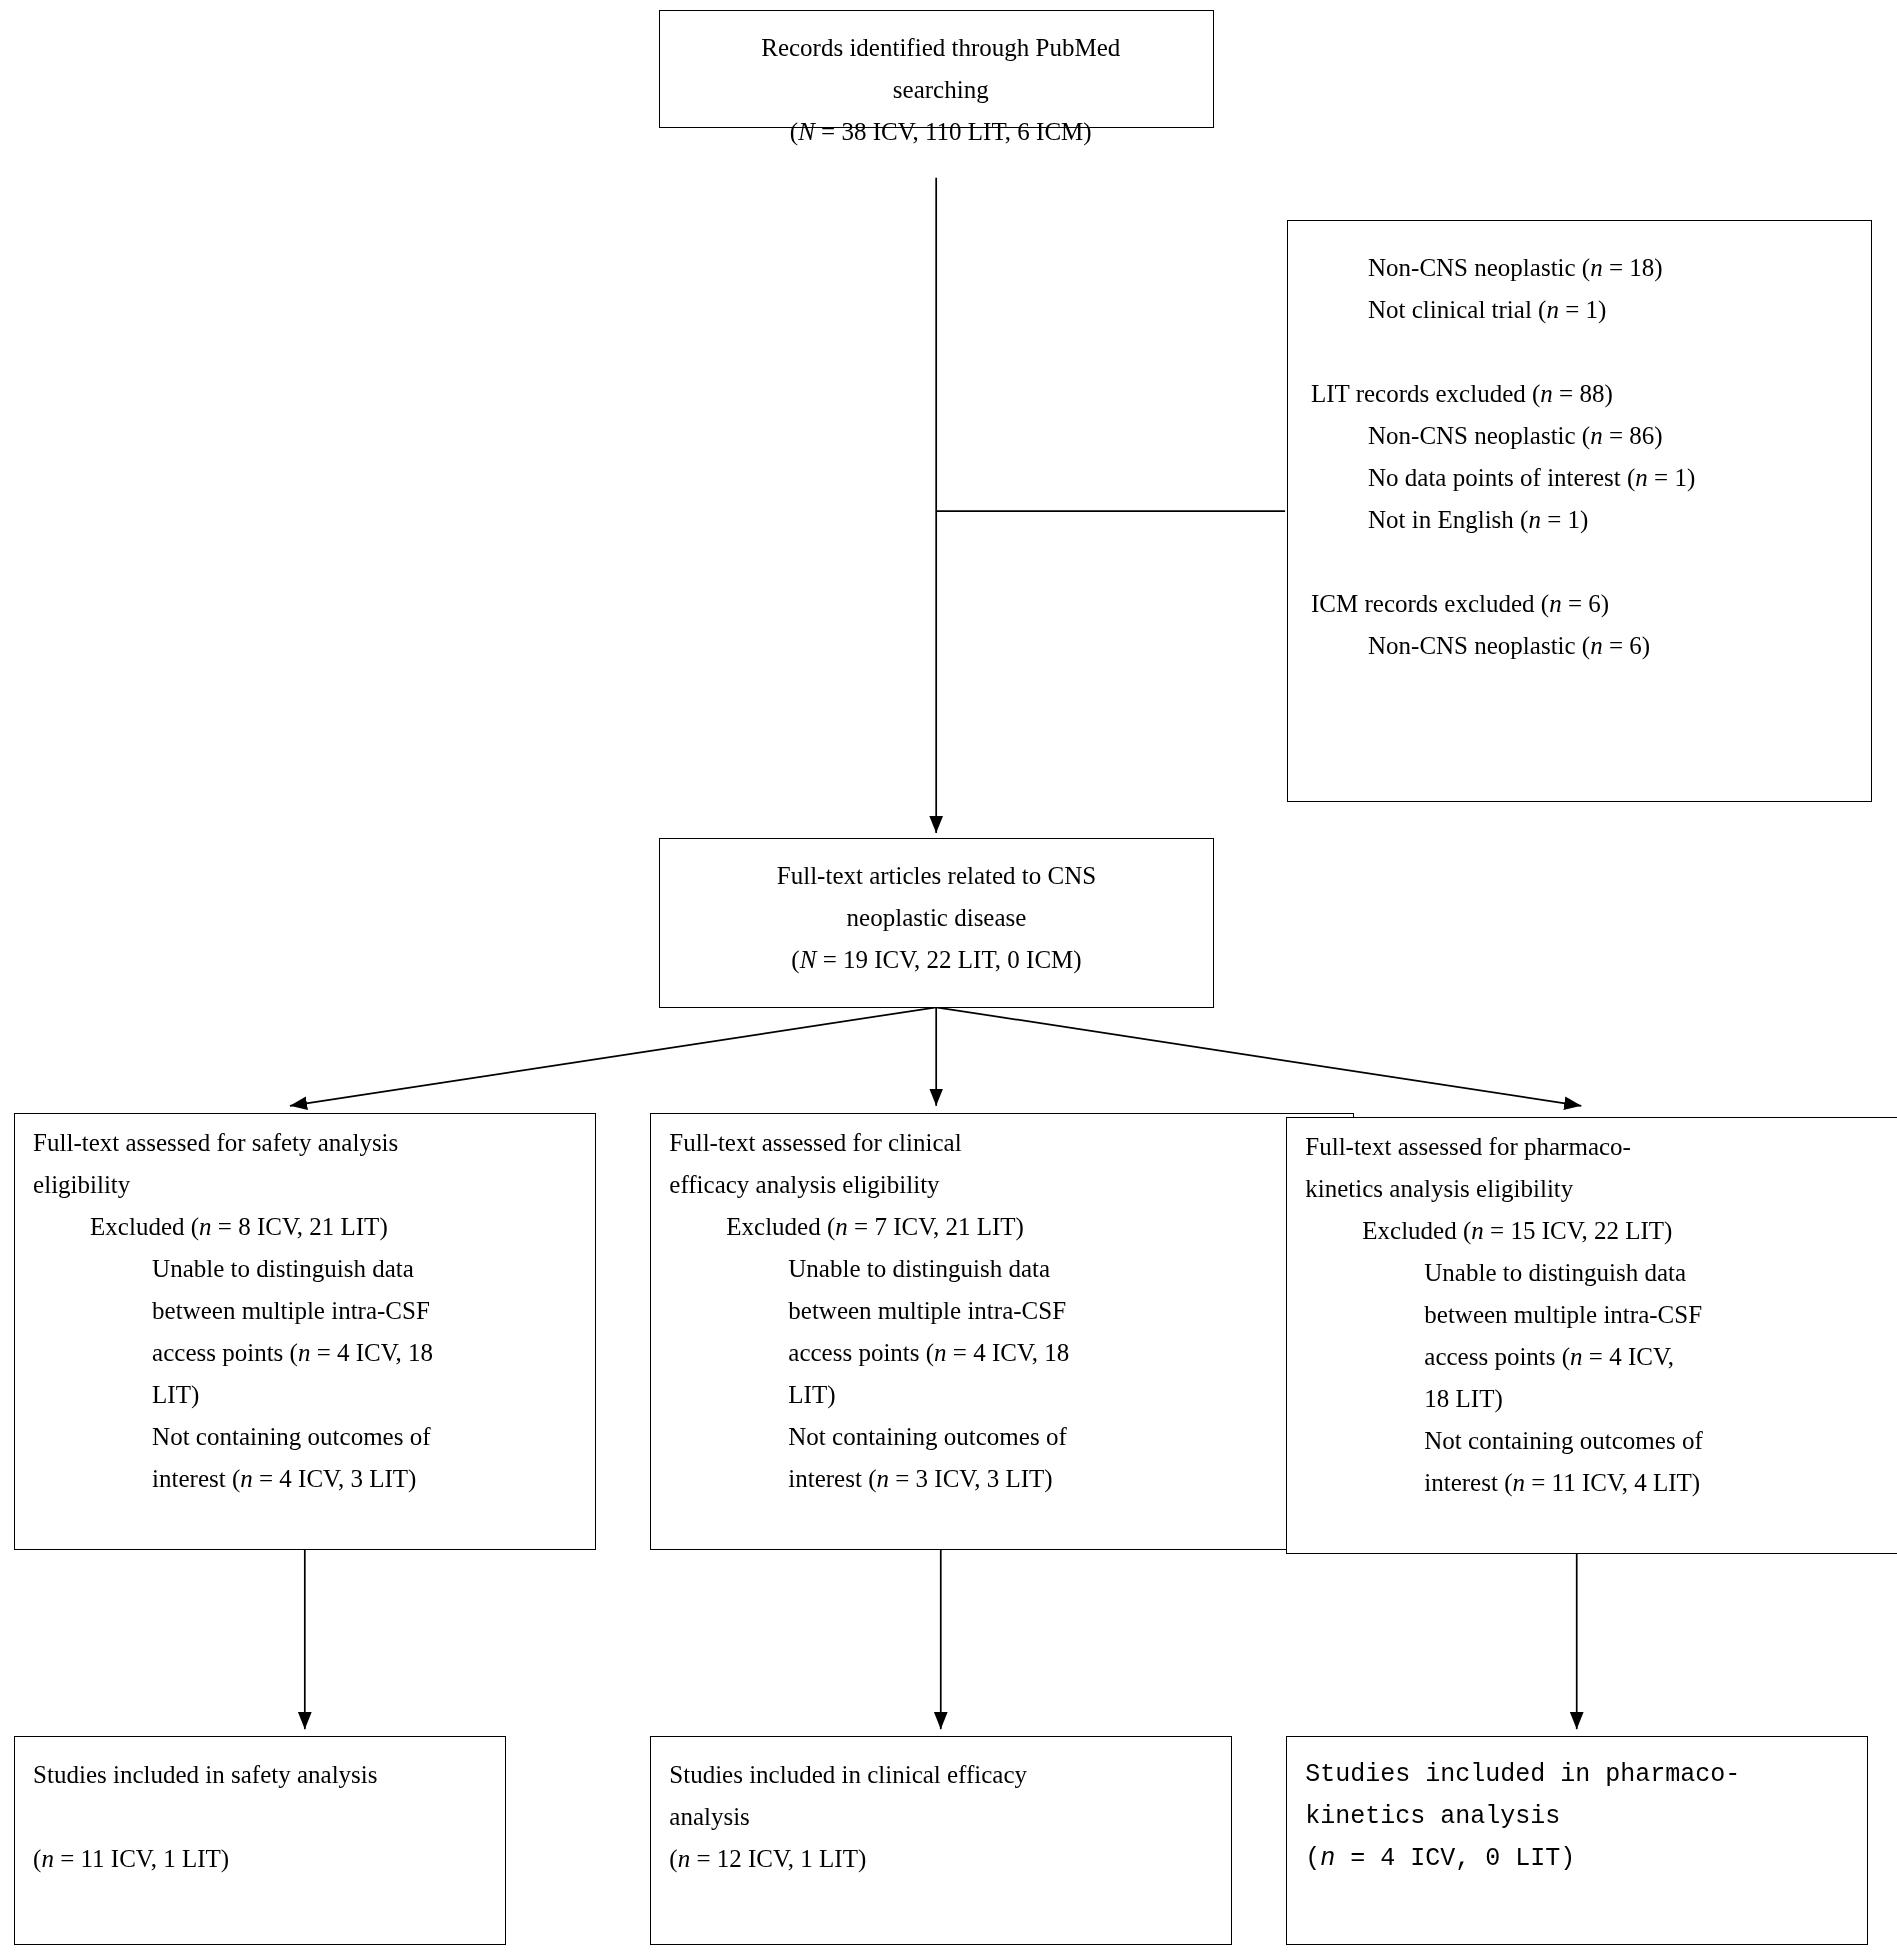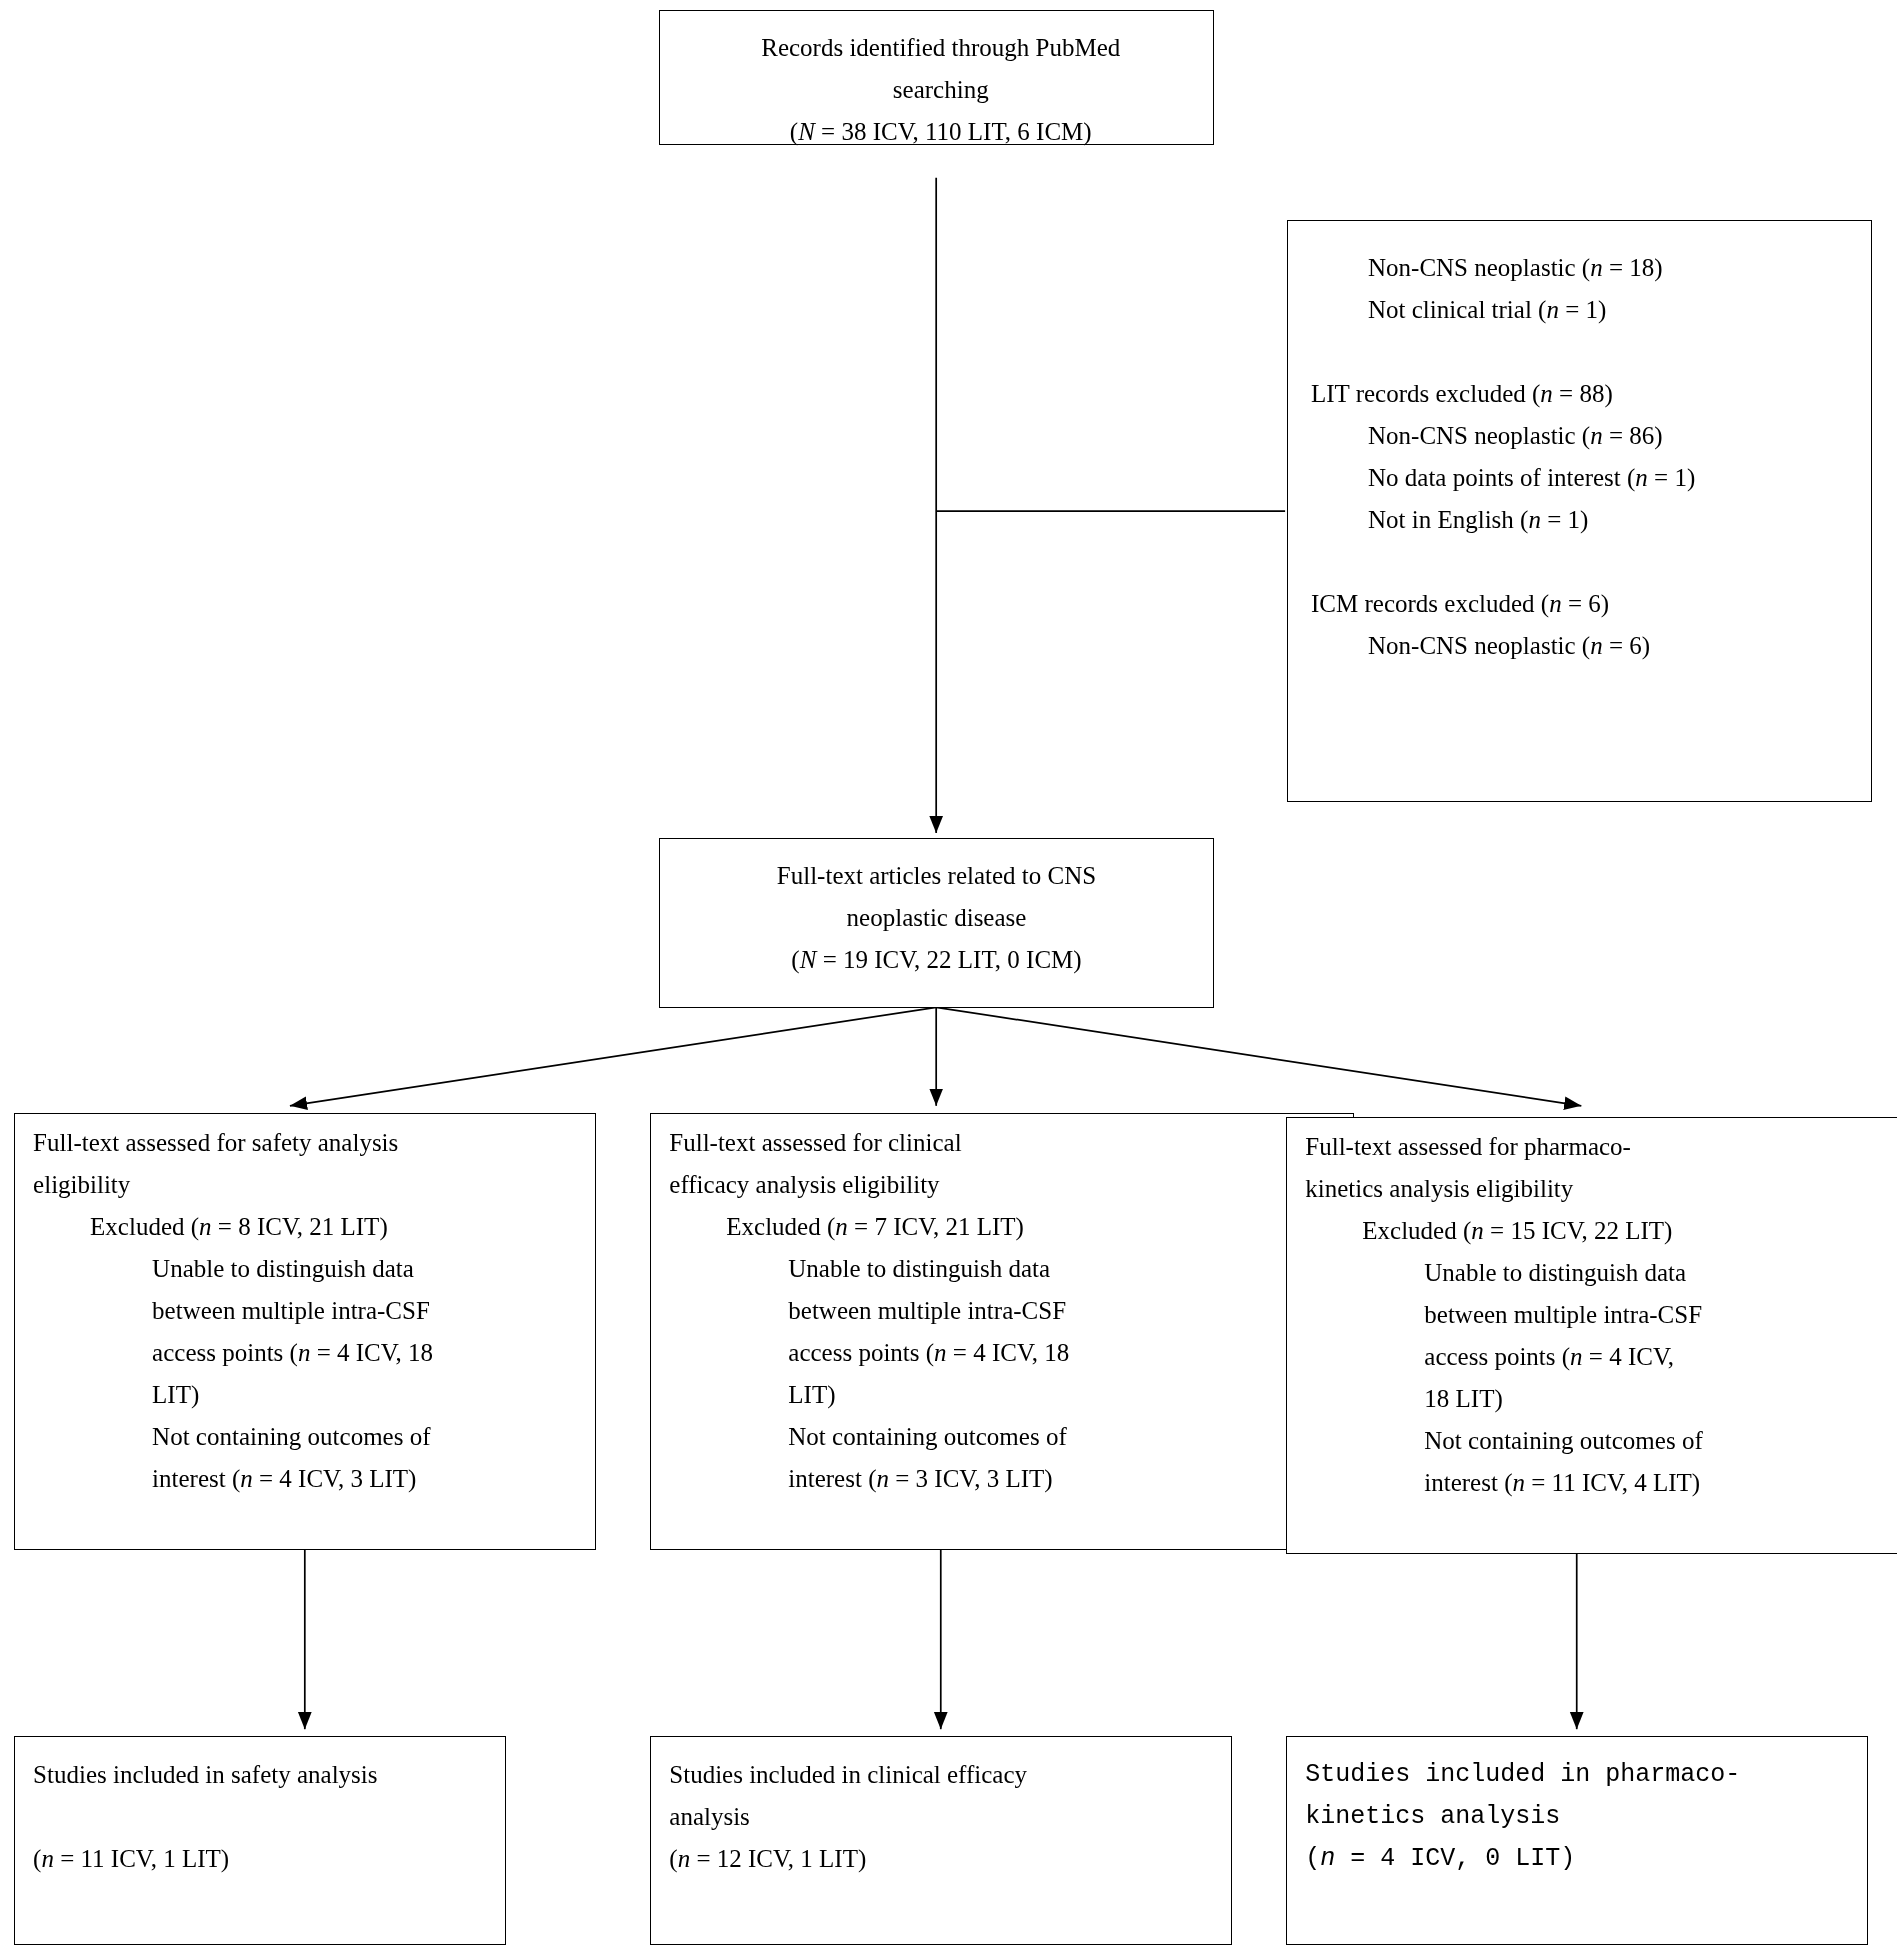--- a/index.html
+++ b/index.html
@@ -61,21 +61,21 @@
       <line x1="1634" y1="892" x2="2243" y2="892"></line>
       <line x1="1634" y1="1758" x2="506" y2="1930" marker-end="url(#arw)"></line>
       <line x1="1634" y1="1758" x2="1634" y2="1930" marker-end="url(#arw)"></line>
       <line x1="1634" y1="1758" x2="2760" y2="1930" marker-end="url(#arw)"></line>
       <line x1="532" y1="2704" x2="532" y2="3018" marker-end="url(#arw)"></line>
       <line x1="1642" y1="2704" x2="1642" y2="3018" marker-end="url(#arw)"></line>
       <line x1="2752" y1="2704" x2="2752" y2="3018" marker-end="url(#arw)"></line>
     </g>
   </svg>
 
-  <div class="box center pad-head" style="left:659px; top:10.3px; width:555px; height:135px;padding-left:20px;">
+  <div class="box center pad-head" style="left:659px; top:10.3px; width:555px; height:118px;padding-left:20px;">
       <div class="line ind0">Records identified through PubMed</div>
       <div class="line ind0">searching</div>
       <div class="line ind0">(<i>N</i> = 38 ICV, 110 LIT, 6 ICM)</div>
     </div>
 
   <div class="box pad-excl" style="left:1287px; top:220px; width:585px; height:582px;">
       <div class="line ind1">Non-CNS neoplastic (<i>n</i> = 18)</div>
       <div class="line ind1">Not clinical trial (<i>n</i> = 1)</div>
       <div class="line ind0">&nbsp;</div>
       <div class="line ind0">LIT records excluded (<i>n</i> = 88)</div>

